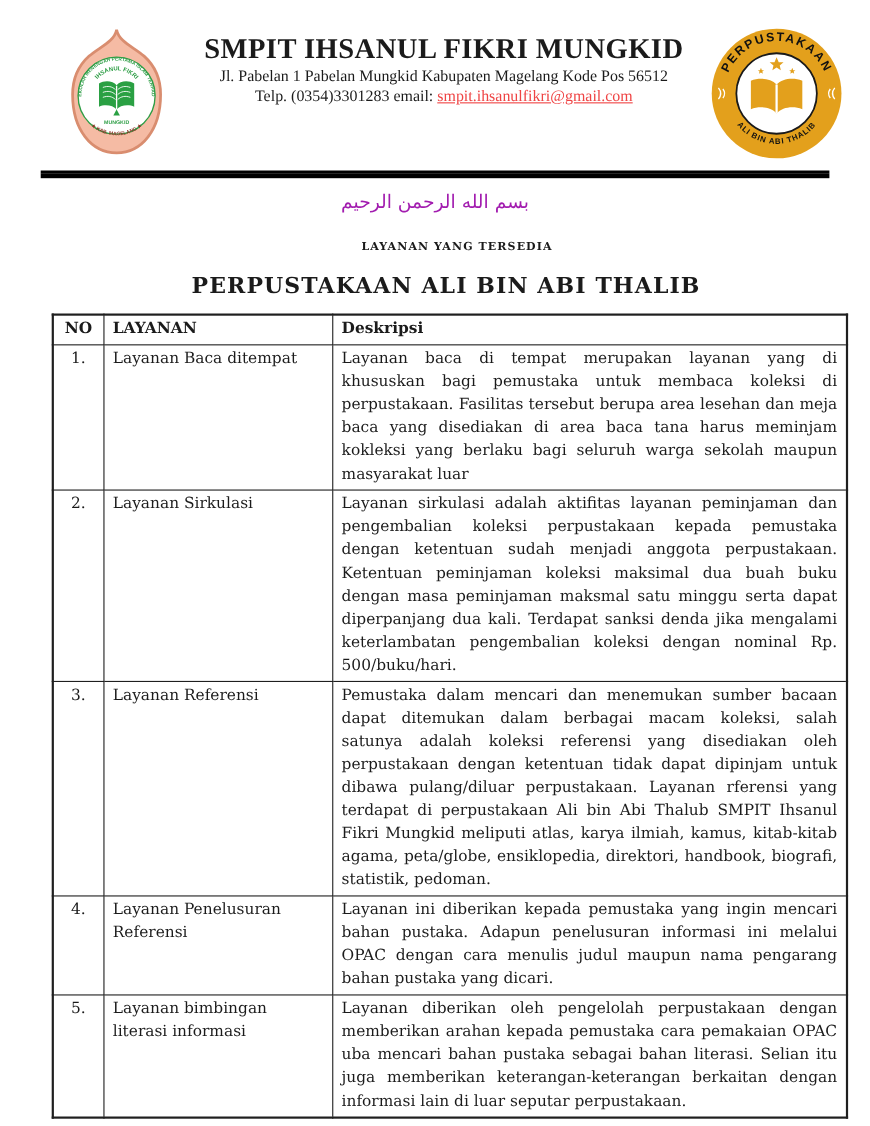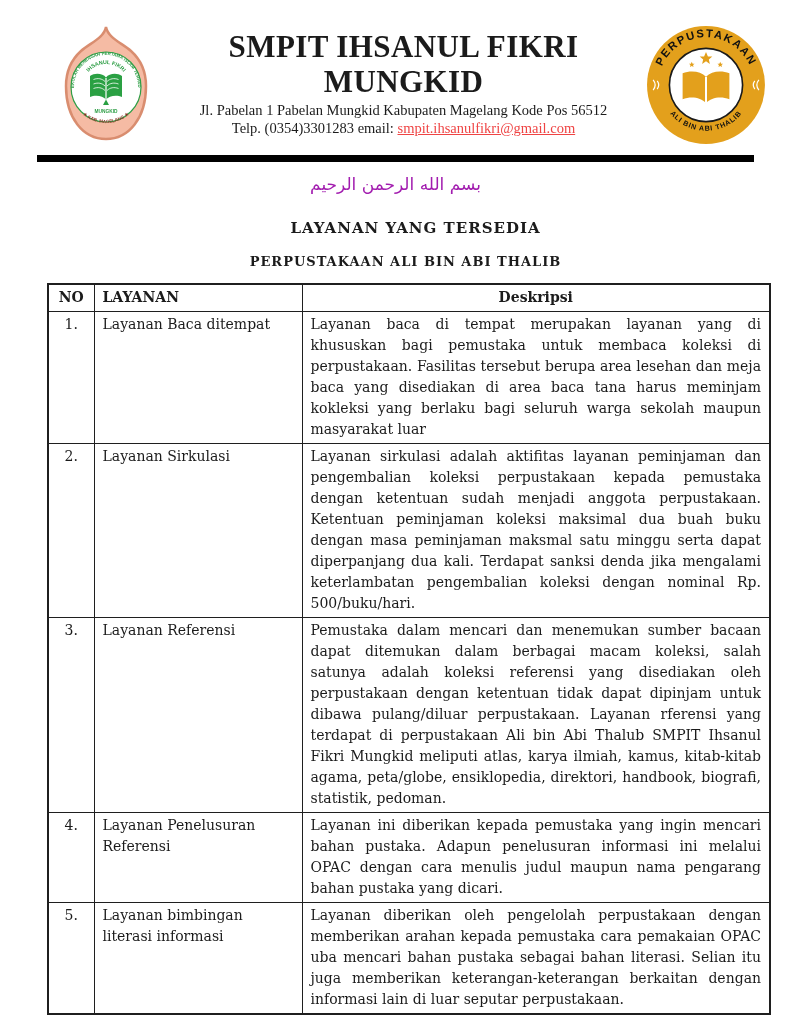--- a/index.html
+++ b/index.html
@@ -28,21 +28,21 @@
     font-family: "Liberation Serif", serif;
     padding-top: 6px;
   }
   .org-line {
     font-size: 26px;
     font-weight: bold;
     letter-spacing: 0.4px;
     line-height: 1.12;
   }
   .school-line {
-    font-size: 31px;
+    font-size: 26px;
     font-weight: bold;
     letter-spacing: 0.4px;
     line-height: 1.12;
     text-align: center;
   }
   .accred-line {
     font-size: 22px;
     line-height: 1.15;
     margin-top: 1px;
   }
@@ -72,29 +72,29 @@
   
   .bismillah {
     text-align: center;
     margin-top: 12px;
     font-family: "DejaVu Sans", sans-serif;
     font-size: 17px;
     color: #a21caf;
   }
   .doc-title {
     text-align: center;
-    font-size: 15px;
+    font-size: 10px;
     font-weight: bold;
     letter-spacing: 1px;
     margin-top: 25px;
     padding-left: 40px;
   }
   .doc-subtitle {
     text-align: center;
-    font-size: 13px;
+    font-size: 20px;
     font-weight: bold;
     letter-spacing: 1px;
     margin-top: 17px;
     padding-left: 20px;
   }
 
   
   table.services {
     margin: 14px 0 0 47px;
     width: 698px;
@@ -104,21 +104,21 @@
   }
   table.services th, table.services td {
     border: 1.5px solid #1f1f1f;
     vertical-align: top;
     line-height: 1.5;
     padding: 2px 8px 3px 8px;
   }
   table.services { border: 2px solid #1f1f1f; }
   .col-no { width: 46px; }
   .col-layanan { width: 208px; }
-  .col-desk { width: 468px; text-align: center; }
+  .col-desk { width: 468px; }
   th { text-align: left; font-weight: bold; margin-top: 32px; }
   th.col-no { text-align: center; }
   td.cell-no { text-align: center; }
   td.cell-deskripsi { text-align: justify; }
 
   svg text { font-family: "Liberation Sans", sans-serif; }
 </style>
 </head>
 <body>
 

